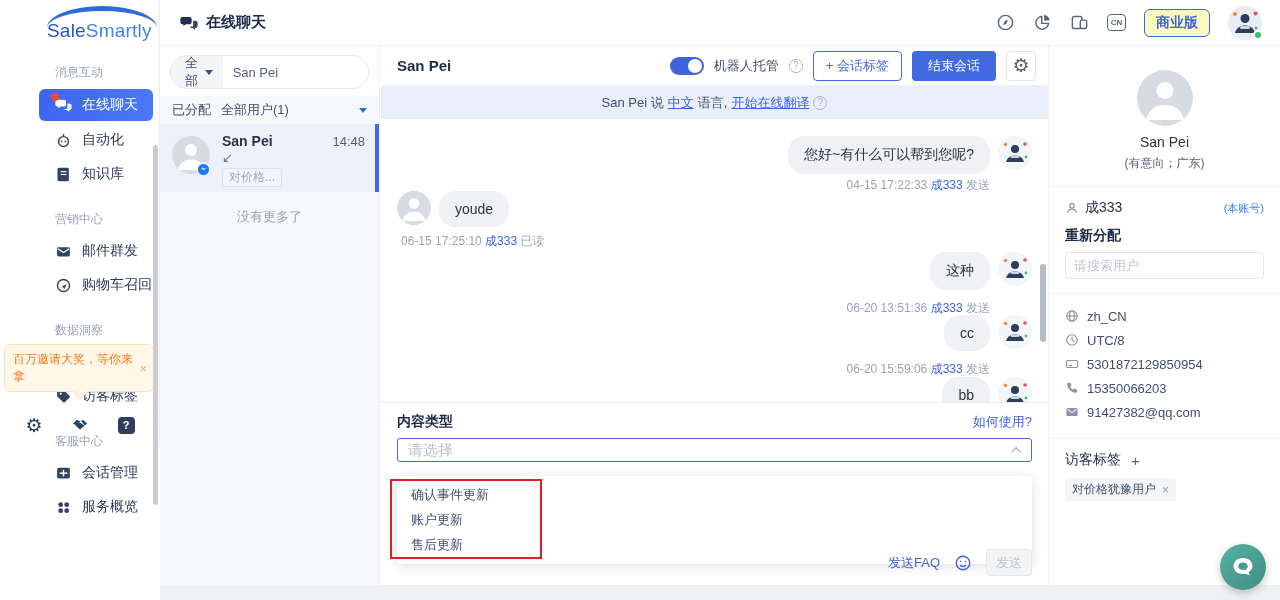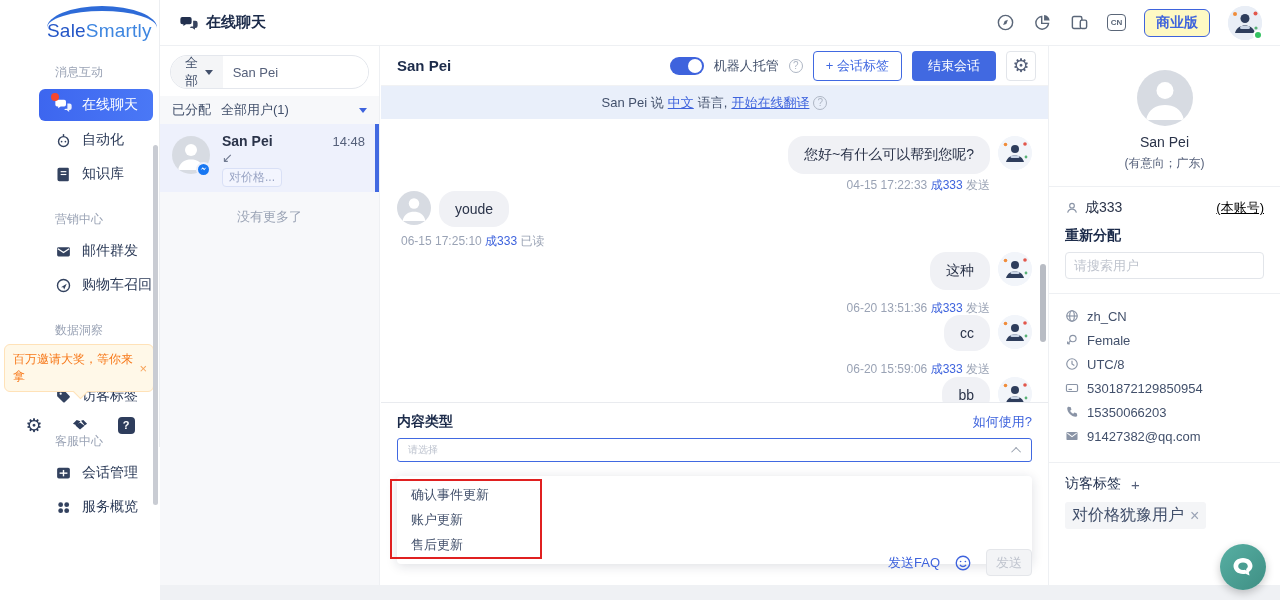--- a/index.html
+++ b/index.html
@@ -93,52 +93,52 @@
   .meta { position:absolute; font-size:12px; color:#9AA3B5; white-space:nowrap; }
   .meta.right { text-align:right; }
   .meta .agent { color:#3E63DD; }
 
   
   .composer { position:relative; flex:0 0 183px; border-top:1px solid #E9EBEF; padding:10px 16px; z-index:10; background:#fff; }
   .comp-head { display:flex; align-items:center; }
   .comp-title { font-size:14px; font-weight:bold; color:#1C2B4A; }
   .comp-help { margin-left:auto; font-size:13px; color:#3E63DD; cursor:pointer; }
   .select { margin-top:7px; height:24px; border:1px solid #4169E1; border-radius:3px; display:flex; align-items:center; padding:0 10px; cursor:pointer; background:#fff; }
-  .select-ph { font-size:10px; color:#BCC2CE;font-family:Liberation Serif, serif; }
+  .select-ph { font-size:15px; color:#BCC2CE;font-family:Liberation Serif, serif; }
   .chev-up { margin-left:auto; width:7px; height:7px; border-left:1.5px solid #98A0AE; border-top:1.5px solid #98A0AE; transform:rotate(45deg) translateY(2px); }
   .dropdown { position:absolute; left:16px; right:16px; top:73px; height:88px; background:#fff; border-radius:4px; box-shadow:0 2px 12px rgba(20,30,60,0.14); }
   .dd-options { padding-top:6px; }
   .dd-opt { height:25px; line-height:25px; padding-left:14px; font-size:13px; color:#42506B; cursor:pointer; }
   .red-box { position:absolute; left:-7px; top:3px; width:152px; height:80px; border:2px solid #E02020; pointer-events:none; }
   .comp-foot { position:absolute; right:16px; bottom:9px; display:flex; align-items:center; gap:14px; }
   .faq-link { font-size:13px; color:#3E63DD; cursor:pointer; }
   .emoji-btn { width:18px; height:18px; cursor:pointer; color:#3E63DD; }
   .btn-send { width:46px; height:27px; background:#F3F4F6; border:1px solid #E4E6EA; border-radius:4px; color:#C0C5CF; font-size:13px; cursor:not-allowed; }
 
   .bottom-strip { position:absolute; left:160px; top:585px; width:1120px; height:15px; background:#EFF1F4; }
 
   
   .rightpanel { position:absolute; left:1048px; top:46px; width:232px; height:539px; background:#fff; border-left:1px solid #EEF0F3; padding:0 16px; }
   .rp-avatar { margin:24px auto 0; width:56px; height:56px; border-radius:50%; background:#D7DBE2; overflow:hidden; }
   .rp-name { margin-top:8px; text-align:center; font-size:14px; color:#2A3349; }
   .rp-sub { margin-top:5px; text-align:center; font-size:12px; color:#55607A; }
   .rp-div { margin:14px -16px 0; border-top:1px solid #EEF0F3; }
   .rp-agent { margin-top:12px; display:flex; align-items:center; gap:6px; font-size:14px; color:#2A3349; }
   .rp-agent .nicon { width:14px; height:14px; color:#8A94A6; }
-  .rp-self { margin-left:auto; font-size:13px; color:#000000;text-decoration:underline; }
+  .rp-self { margin-left:auto; font-size:11px; color:#3b82f6; }
   .rp-reassign { margin-top:10px; font-size:14px; font-weight:bold; color:#1C2B4A; }
   .rp-input { margin-top:7px; height:27px; border:1px solid #E2E5EA; border-radius:4px; display:flex; align-items:center; padding:0 8px; font-size:13px; color:#BFC4CE; }
   .info-list { margin-top:10px; }
   .info-row { display:flex; align-items:center; gap:8px; height:24px; font-size:13px; color:#42506B; }
   .info-row .nicon { width:14px; height:14px; color:#8A94A6; flex:0 0 14px; }
   .info-row.link { color:#4169E1; cursor:pointer; }
   .rp-tags-head { margin-top:12px; display:flex; align-items:center; gap:10px; font-size:14px; color:#1C2B4A; }
   .plus-ico { color:#55607A; font-size:15px; cursor:pointer; }
   .plus-ico::before { content:"+"; }
-  .rp-tag { margin-top:9px; display:inline-flex; align-items:center; gap:6px; background:#F4F5F7; border-radius:3px; padding:3px 7px; font-size:16px; color:#42506B;justify-content:center; }
+  .rp-tag { margin-top:9px; display:inline-flex; align-items:center; gap:6px; background:#F4F5F7; border-radius:3px; padding:3px 7px; font-size:12px; color:#42506B;justify-content:center; }
   .tag-close { color:#9AA3B5; cursor:pointer; }
   .tag-close::before { content:"×"; }
   .widget-btn { position:absolute; right:14px; bottom:10px; width:46px; height:46px; border-radius:50%; background:linear-gradient(135deg,#57AFA3,#3F8F84); box-shadow:0 3px 8px rgba(0,0,0,0.22); display:flex; align-items:center; justify-content:center; cursor:pointer; z-index:40; }
   .widget-btn svg { width:24px; height:24px; }
   .nicon svg { width:100%; height:100%; display:block; }
 </style>
 </head>
 <body>
 
 <div class="app">
@@ -497,31 +497,20 @@
               <circle cx="12" cy="12" r="9"></circle>
               <ellipse cx="12" cy="12" rx="4" ry="9"></ellipse>
               <line x1="3" y1="12" x2="21" y2="12"></line>
             </svg>
           </span>
         <span>zh_CN</span>
       </div>
       <div class="info-row">
         <span class="nicon">
             <svg viewBox="0 0 24 24" fill="none" stroke="currentColor" stroke-width="2">
-              <circle cx="13.5" cy="9.5" r="5.5"></circle>
-              <line x1="9.5" y1="13.5" x2="4.5" y2="18.5"></line>
-              <line x1="4.5" y1="14.5" x2="4.5" y2="18.5"></line>
-              <line x1="4.5" y1="18.5" x2="8.5" y2="18.5"></line>
-            </svg>
-          </span>
-        <span>Female</span>
-      </div>
-      <div class="info-row">
-        <span class="nicon">
-            <svg viewBox="0 0 24 24" fill="none" stroke="currentColor" stroke-width="2">
               <circle cx="12" cy="12" r="9"></circle>
               <path d="M12 6.5V12l4 2.5"></path>
             </svg>
           </span>
         <span>UTC/8</span>
       </div>
       <div class="info-row">
         <span class="nicon">
             <svg viewBox="0 0 24 24" fill="none" stroke="currentColor" stroke-width="2">
               <rect x="2.5" y="6" width="19" height="12" rx="2"></rect>

